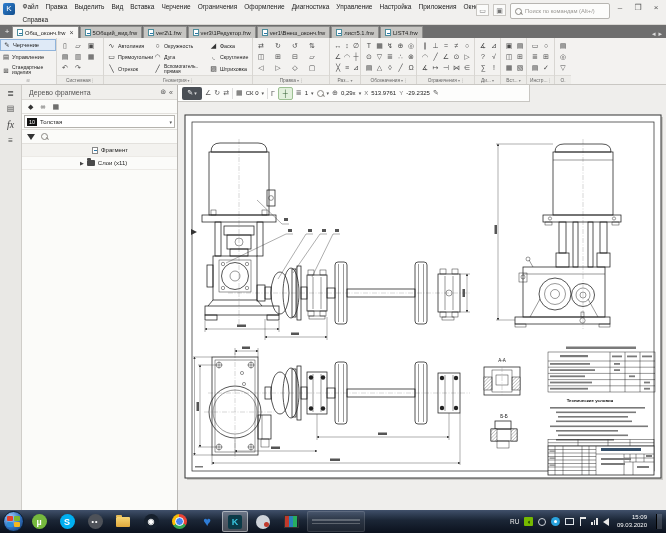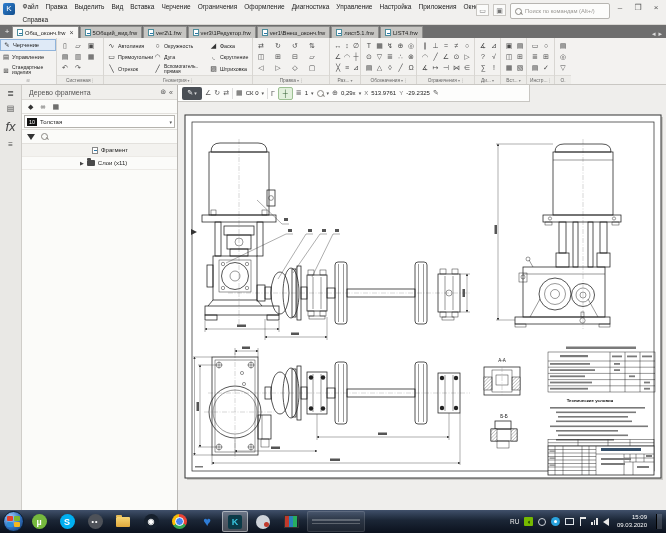--- a/index.html
+++ b/index.html
@@ -59,21 +59,21 @@
   .geo{display:grid;grid-template-columns:46px 56px 44px;grid-auto-rows:11.5px;}
   .tool{display:flex;align-items:center;gap:2px;font-size:5.3px;color:#222;white-space:nowrap;overflow:hidden;}
   .tool.wrap{white-space:normal;line-height:5px;font-size:4.9px;}
   .tool .g{width:9px;flex:0 0 9px;text-align:center;font-size:7px;color:#333;}
 
   
   .workspace{display:flex;height:425px;}
   .iconstrip{width:22px;background:#e9e8e5;border-right:1px solid #cfcdc9;box-sizing:border-box;
              display:flex;flex-direction:column;align-items:center;padding-top:4px;gap:6px;}
   .iconstrip span{font-size:8px;color:#444;}
-  .iconstrip span:nth-child(3){font-style:italic;font-family:Liberation Sans, sans-serif;font-size:13px;}
+  .iconstrip span:nth-child(3){font-style:italic;font-family:Liberation Serif, serif;font-size:10px;}
   .treepanel{width:156px;background:#fbfbf9;border-right:1px solid #b9b7b3;box-sizing:border-box;display:flex;flex-direction:column;}
   .tp-head{height:14px;background:#f0efec;border-bottom:1px solid #dcdad6;display:flex;align-items:center;padding:0 4px;}
   .tp-title{font-size:6.2px;color:#222;flex:1;}
   .tp-head span{font-size:7px;color:#555;margin-left:3px;}
   .tp-tools{height:13px;border-bottom:1px solid #e3e1dd;display:flex;align-items:center;gap:7px;padding:0 6px;}
   .tp-tools span{font-size:7px;color:#333;}
   .tp-style{height:13px;display:flex;align-items:center;border-bottom:1px solid #e3e1dd;padding:1px 2px;}
   .tp-style .box{flex:1;height:11px;border:1px solid #b5b3ae;background:#fff;display:flex;align-items:center;gap:3px;padding:0 2px;}
   .badge{width:10px;height:8px;background:#111;color:#fff;font-size:5.5px;line-height:8px;text-align:center;}
   .stylename{font-size:6px;color:#222;flex:1;}

